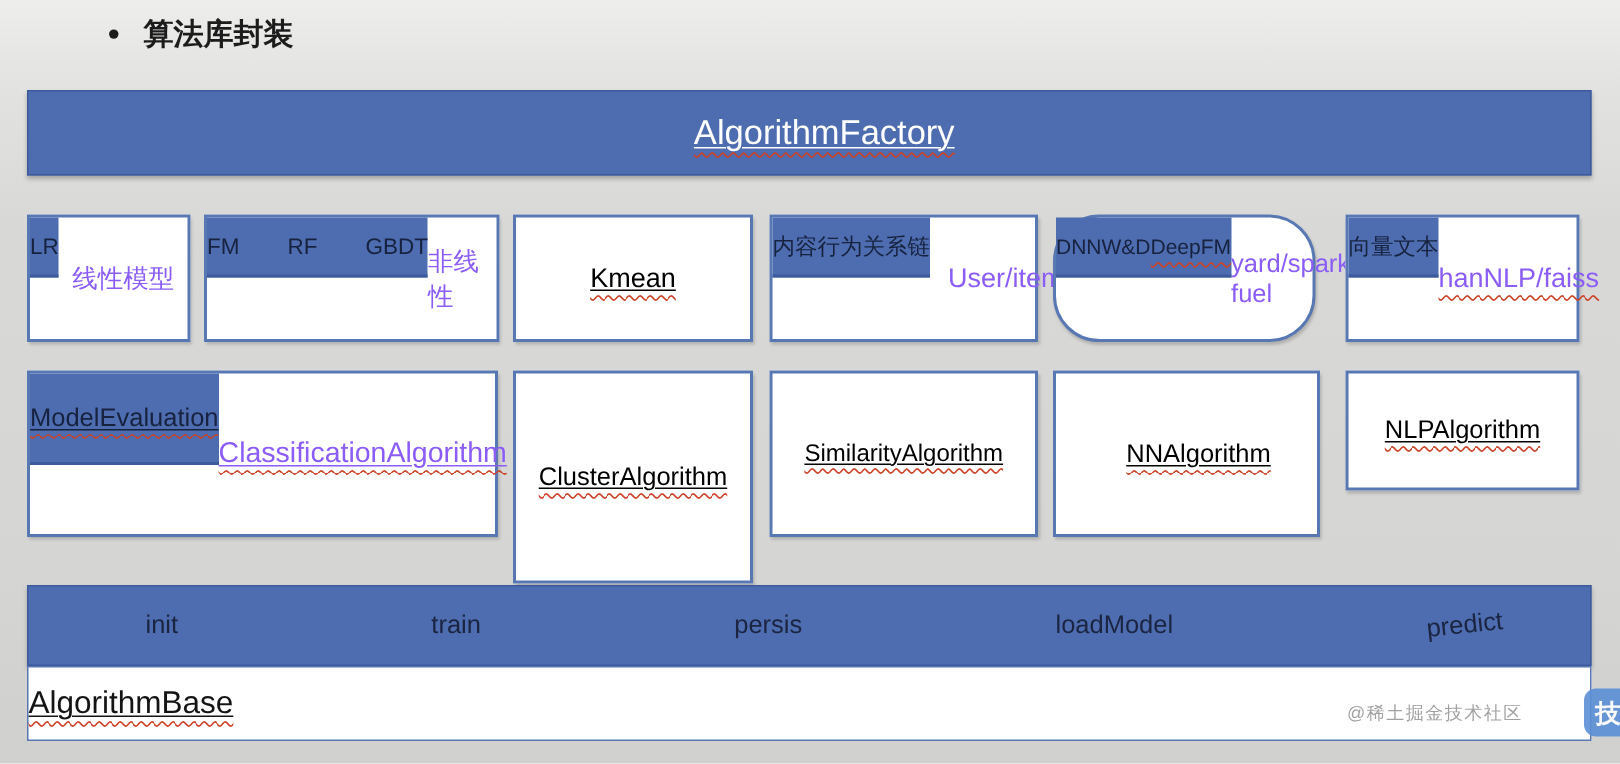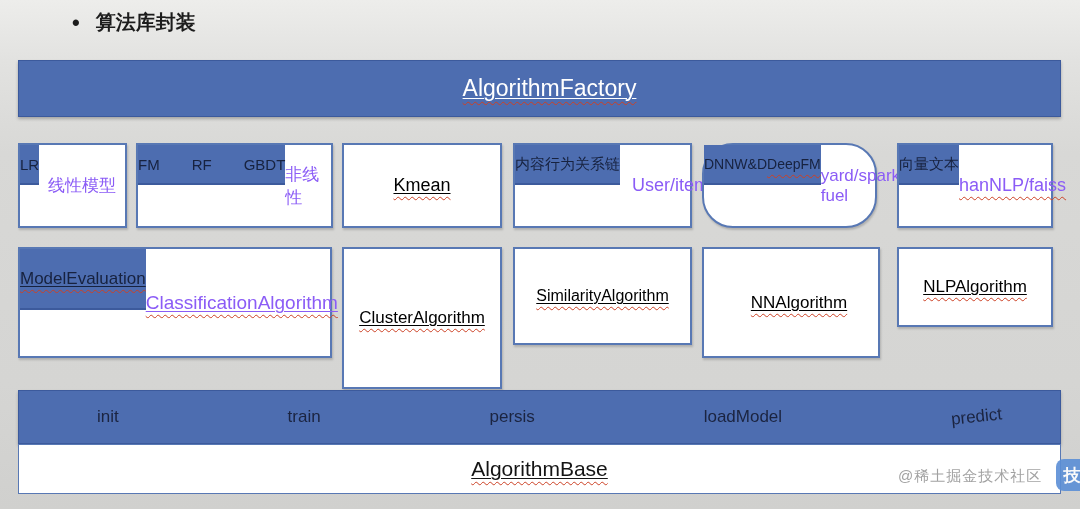--- a/index.html
+++ b/index.html
@@ -53,26 +53,26 @@
     display:flex;align-items:center;justify-content:space-between;
     padding:0 58px 0 78px;
     color:#1b2440;font-size:17px;
     box-shadow:0 2px 3px rgba(0,0,0,0.22);
     gap:27px;
   }
   .methods-bar .tilt{transform:rotate(-6deg);}
   .base-bar{
     position:absolute;left:18px;top:444px;width:1043px;height:50px;
     background:#ffffff;border:1px solid #5878b4;box-sizing:border-box;
-    display:flex;align-items:center;justify-content:center;
+    display:flex;align-items:center;justify-content:flex-start;
     color:#141414;font-size:21px;
   }
   .watermark{
     position:absolute;left:898px;top:467px;
-    color:#9d9d9d;font-size:15px;letter-spacing:1px;opacity:0.95;
+    color:#9d9d9d;font-size:12px;letter-spacing:1px;opacity:0.95;
   }
   .wm-badge{
     position:absolute;left:1056px;top:459px;
     width:32px;height:32px;border-radius:8px;
     background:#5b8fd6;color:#ffffff;
     display:flex;align-items:center;justify-content:center;
     font-size:17px;font-weight:bold;opacity:0.9;
   }
 </style>
 </head>
@@ -151,21 +151,21 @@
     </div>
     <div class="box-body" style="font-size:19px;">
       <span class="wavy"><span class="uline">ClassificationAlgorithm</span></span>
     </div>
   </div>
 
   <div class="box plain" style="left:342px;top:247px;width:160px;height:142px;">
     <span class="wavy" style="font-size:17px;"><span class="uline">ClusterAlgorithm</span></span>
   </div>
 
-  <div class="box plain" style="left:513px;top:247px;width:179px;height:98px;justify-content:center;">
+  <div class="box plain" style="left:513px;top:247px;width:179px;height:111px;justify-content:center;">
     <span class="wavy" style="font-size:16px;"><span class="uline">SimilarityAlgorithm</span></span>
   </div>
 
   <div class="box plain" style="left:702px;top:247px;width:178px;height:111px;padding-left:16px;">
     <span class="wavy" style="font-size:17px;"><span class="uline">NNAlgorithm</span></span>
   </div>
 
   <div class="box plain" style="left:897px;top:247px;width:156px;height:80px;">
     <span class="wavy" style="font-size:17px;"><span class="uline">NLPAlgorithm</span></span>
   </div>

